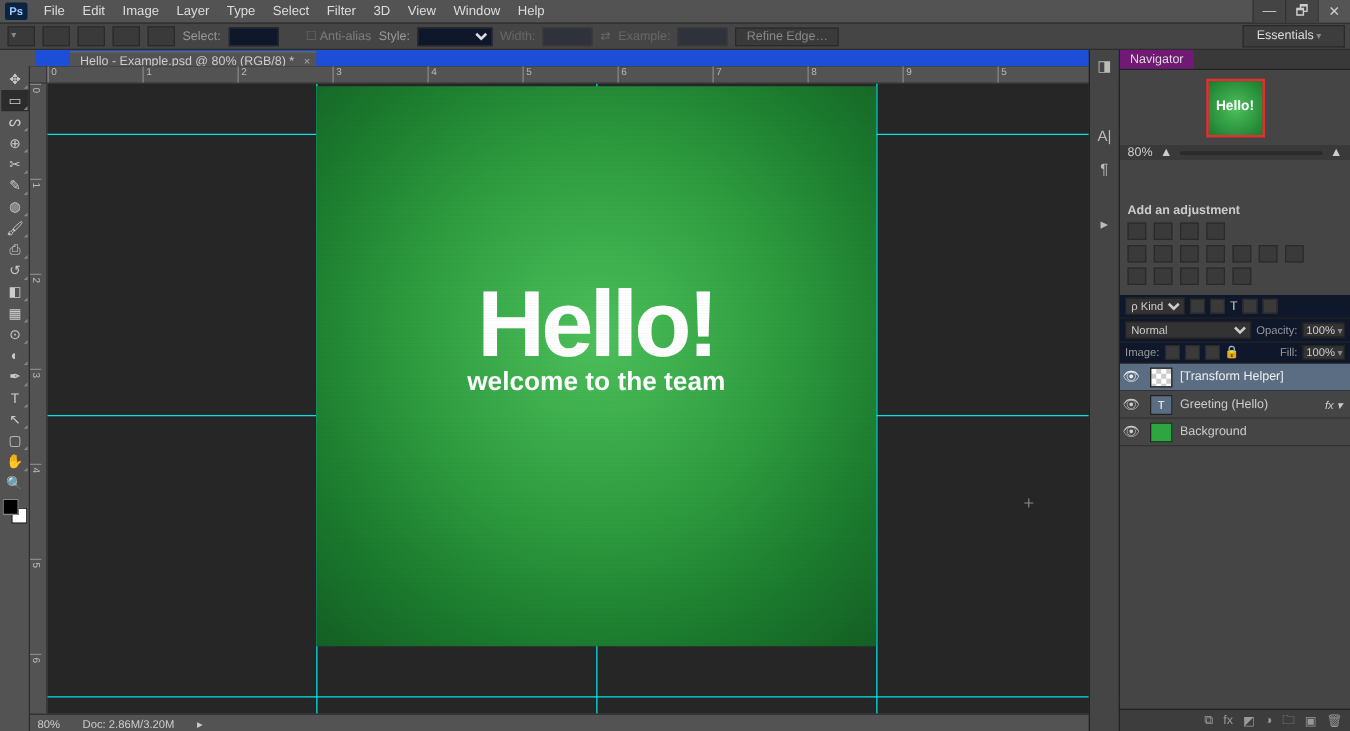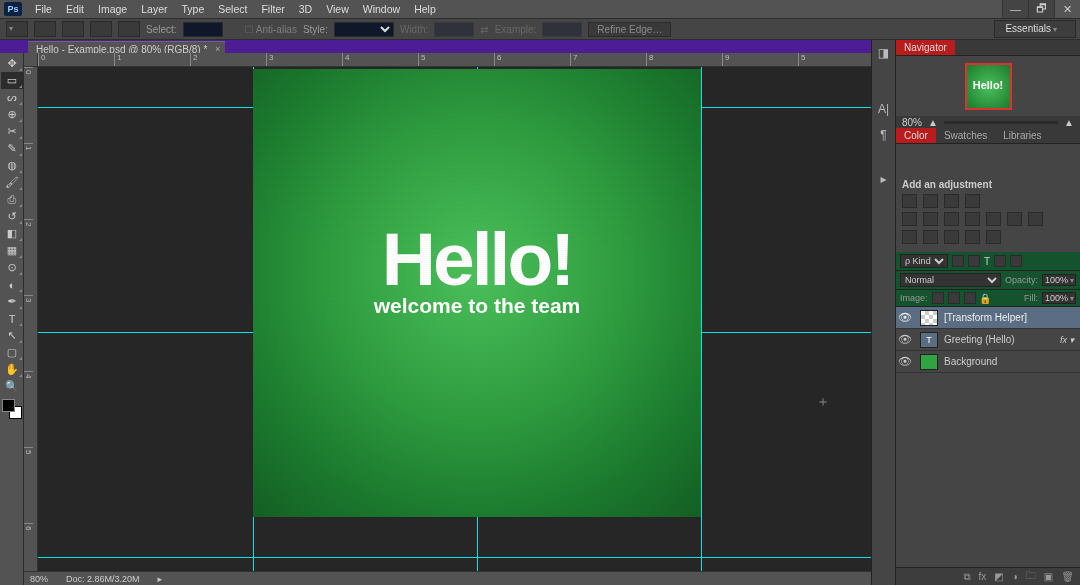--- a/index.html
+++ b/index.html
@@ -17,21 +17,21 @@
 
 
 .optbar { height:22px; background:#454545; border-top:1px solid #2d2d2d; border-bottom:1px solid #2d2d2d; display:flex; align-items:center; padding:0 6px; gap:6px;}
 .optbar .ic { width:22px; height:16px; background:#3a3a3a; border:1px solid #2a2a2a;}
 .optlabel{ color:#999; font-size:10px;}
 .optinput{ width:40px; height:15px; background:#0f172a; border:1px solid #2a2a2a; color:#ddd; font-size:10px; padding:0 19px;}
 .optbtn{ padding:1px 8px; background:#3a3a3a; border:1px solid #2a2a2a; color:#888; font-size:10px;}
 .essentials{ position:absolute; right:4px; top:20px; height:18px; padding:2px 18px 2px 10px; background:#3d3d3d; border:1px solid #2a2a2a; color:#ddd; font-size:10px;}
 
 
-.tabstrip{ height:18px; background:#4c1d95; display:flex; align-items:flex-end; padding-left:28px;}
+.tabstrip{ height:18px; background:#1d4ed8; display:flex; align-items:flex-end; padding-left:28px;margin-left:28px;}
 .doctab{ height:17px; background:#535353; padding:2px 18px 0 8px; color:#ddd; font-size:10px; border-top:1px solid #6a6a6a; position:relative;}
 .doctab .x{ position:absolute; right:5px; top:2px; color:#aaa; font-size:9px;}
 
 
 .toolbar{ position:absolute; left:0; top:53px; bottom:0; width:24px; background:#535353; border-right:1px solid #2d2d2d; padding-top:2px;}
 .tool{ width:22px; height:17px; margin:0 1px; display:flex; align-items:center; justify-content:center; color:#ccc; font-size:11px; position:relative;}
 .tool.sel{ background:#2c2c2c;}
 .tool .tri{ position:absolute; right:1px; bottom:1px; width:0;height:0;border-left:3px solid transparent; border-bottom:3px solid #888;}
 .colorswatch{ margin:4px 2px; position:relative; width:20px; height:20px;}
 .colorswatch .bg{position:absolute; right:0; bottom:0; width:13px; height:13px; background:#fff; border:1px solid #000;}
@@ -57,31 +57,31 @@
 
 .statusbar{ position:absolute; left:24px; right:185px; bottom:0; height:14px; background:#535353; border-top:1px solid #333; display:flex; align-items:center; padding:0 6px; gap:18px;}
 .statusbar span{ color:#ccc; font-size:9px;}
 
 
 .rcol{ position:absolute; right:0; top:40px; bottom:0; width:185px; background:#454545; border-left:1px solid #222;}
 .stripcol{ position:absolute; right:185px; top:40px; bottom:0; width:24px; background:#454545; border-left:1px solid #222;}
 .stripcol .stripic{ height:26px; display:flex; align-items:center; justify-content:center; color:#bbb; font-size:12px;}
 .panel-tabs{ height:16px; background:#393939; display:flex; align-items:center; border-bottom:1px solid #222;}
 .ptab{ padding:2px 8px; color:#aaa; font-size:10px;}
-.ptab.active{ background:#b91c1c; color:#ddd;}
+.ptab.active{ background:#701a75; color:#ddd;}
 .panel-body{ background:#454545;}
 .nav-body{ height:60px; display:flex; align-items:center; justify-content:center;}
 .nav-thumb{ width:47px; height:47px; border:2px solid #e03030; background: radial-gradient(circle,#4cc15b,#1b7a2e);}
 .nav-thumb div{ color:#fff; font-weight:900; font-size:11px; text-align:center; padding-top:14px;}
 .nav-slider{ height:12px; background:#393939; display:flex; align-items:center; padding:0 6px; gap:6px;}
 .nav-slider .track{ flex:1; height:3px; background:#2a2a2a; border-radius:2px;}
 .adj-body{ padding:4px 6px;margin-top:31px;}
 .adj-row{ display:flex; gap:6px; margin:4px 0;}
 .adj-ic{ width:15px; height:14px; background:#3a3a3a; border:1px solid #2a2a2a;}
-.layer-opts{ display:flex; align-items:center; gap:4px; padding:2px 4px; background:#14532d; border-bottom:1px solid #222;}
+.layer-opts{ display:flex; align-items:center; gap:4px; padding:2px 4px; background:#0f172a; border-bottom:1px solid #222;}
 .layer-opts select{ background:#333; color:#ccc; border:1px solid #222; font-size:9px; height:14px;}
 .layer-opts .lab{ color:#999; font-size:9px;}
 .layer-opts .val{ background:#333; color:#ccc; border:1px solid #222; font-size:9px; width:34px; height:12px; display:inline-flex; align-items:center; padding:0 2px;}
 .layer{ height:22px; display:flex; align-items:center; border-bottom:1px solid #333; padding-right:6px;}
 .layer.sel{ background:#5a6d82;}
 .layer.sel *{ color:#eee;}
 .eye{ width:18px; text-align:center; color:#ccc; font-size:11px;}
 .lthumb{ width:18px; height:16px; margin:0 6px; border:1px solid #222; background:#888; display:flex;align-items:center;justify-content:center; font-size:9px;}
 .lthumb.checker{ background:
   conic-gradient(#ccc 25%, #fff 0 50%, #ccc 0 75%, #fff 0) 0 0/8px 8px;}
@@ -243,25 +243,20 @@
         <div>Hello!</div>
       </div>
   </div>
   <div class="nav-slider">
     <span>80%</span>
     <span>▲</span>
     <div class="track"></div>
     <span>▲</span>
   </div>
 
-  <div class="panel-tabs">
-    <div class="ptab active">Color</div>
-    <div class="ptab">Swatches</div>
-    <div class="ptab">Libraries</div>
-  </div>
 
   <div class="panel-body adj-body">
     <div style="color:#ccc; font-size:10px; font-weight:bold">Add an adjustment</div>
     <div class="adj-row">
       <div class="adj-ic"></div>
         <div class="adj-ic"></div>
         <div class="adj-ic"></div>
         <div class="adj-ic"></div>
     </div>
     <div class="adj-row">

